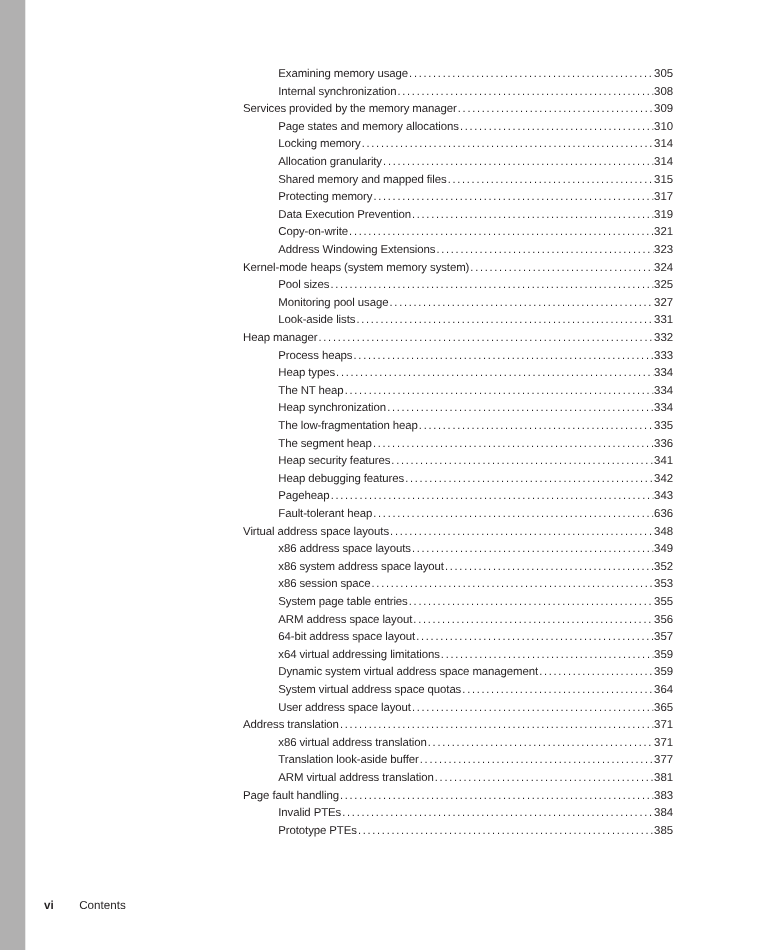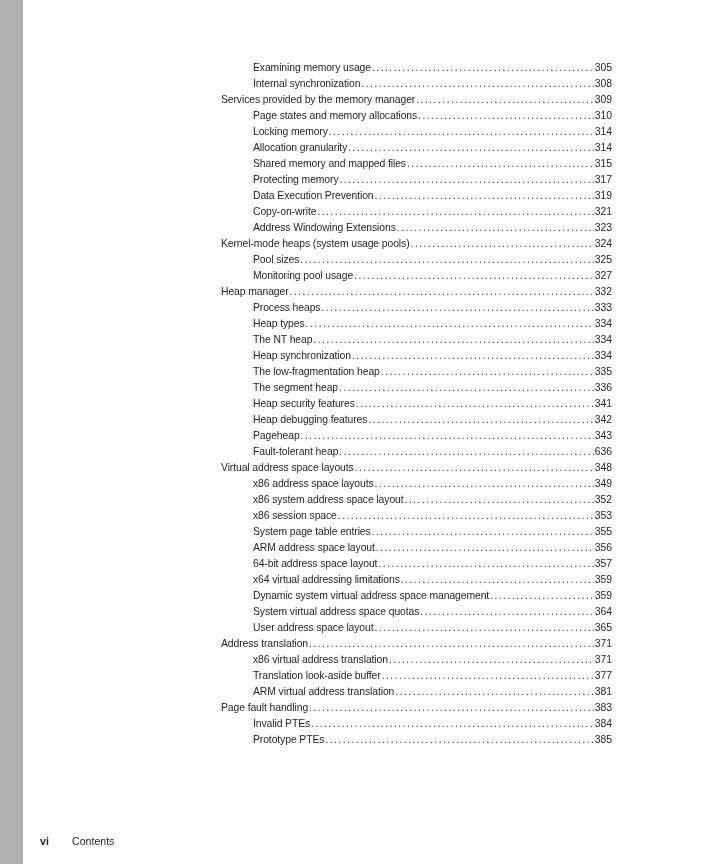--- a/index.html
+++ b/index.html
@@ -26,21 +26,21 @@
   .toc-leader {
     flex: 1 1 auto; overflow: hidden; margin: 0 1px;
     font-size: 10px; letter-spacing: 1.6px; color: #231f20;
   }
   .toc-leader::before {
     content: ". . . . . . . . . . . . . . . . . . . . . . . . . . . . . . . . . . . . . . . . . . . . . . . . . . . . . . . . . . . . . . . . . . . . . . . . . . . . . . . . . . . . . . . . . . . . . . . . . . . . . . . . . . . . . . . . . . . . . . . . . . . . . . . . . . . . . . . . . . . . . . . . . .";
     letter-spacing: -0.6px;
   }
   .toc-page { flex: 0 0 auto; text-align: left; }
   .footer {
-    position: absolute; left: 40px; top: 835px;
+    position: absolute; left: 40px; top: 817px;
     display: flex; align-items: baseline; font-size: 10.6px;
   }
   .footer-page { font-weight: bold; width: 32px; }
 </style>
 </head>
 <body>
 
 <div class="edge-strip"></div>
 
 <div class="toc" id="toc">
@@ -93,33 +93,38 @@
       <span class="toc-title">Copy-on-write</span>
       <span class="toc-leader"></span>
       <span class="toc-page">321</span>
     </div>
     <div class="toc-row level-2">
       <span class="toc-title">Address Windowing Extensions</span>
       <span class="toc-leader"></span>
       <span class="toc-page">323</span>
     </div>
     <div class="toc-row level-1">
-      <span class="toc-title">Kernel-mode heaps (system usage pools)</span>
+      <span class="toc-title">Kernel-mode heaps (system memory system)</span>
       <span class="toc-leader"></span>
       <span class="toc-page">324</span>
     </div>
     <div class="toc-row level-2">
       <span class="toc-title">Pool sizes</span>
       <span class="toc-leader"></span>
       <span class="toc-page">325</span>
     </div>
     <div class="toc-row level-2">
       <span class="toc-title">Monitoring pool usage</span>
       <span class="toc-leader"></span>
       <span class="toc-page">327</span>
+    </div>
+    <div class="toc-row level-2">
+      <span class="toc-title">Look-aside lists</span>
+      <span class="toc-leader"></span>
+      <span class="toc-page">331</span>
     </div>
     <div class="toc-row level-1">
       <span class="toc-title">Heap manager</span>
       <span class="toc-leader"></span>
       <span class="toc-page">332</span>
     </div>
     <div class="toc-row level-2">
       <span class="toc-title">Process heaps</span>
       <span class="toc-leader"></span>
       <span class="toc-page">333</span>

